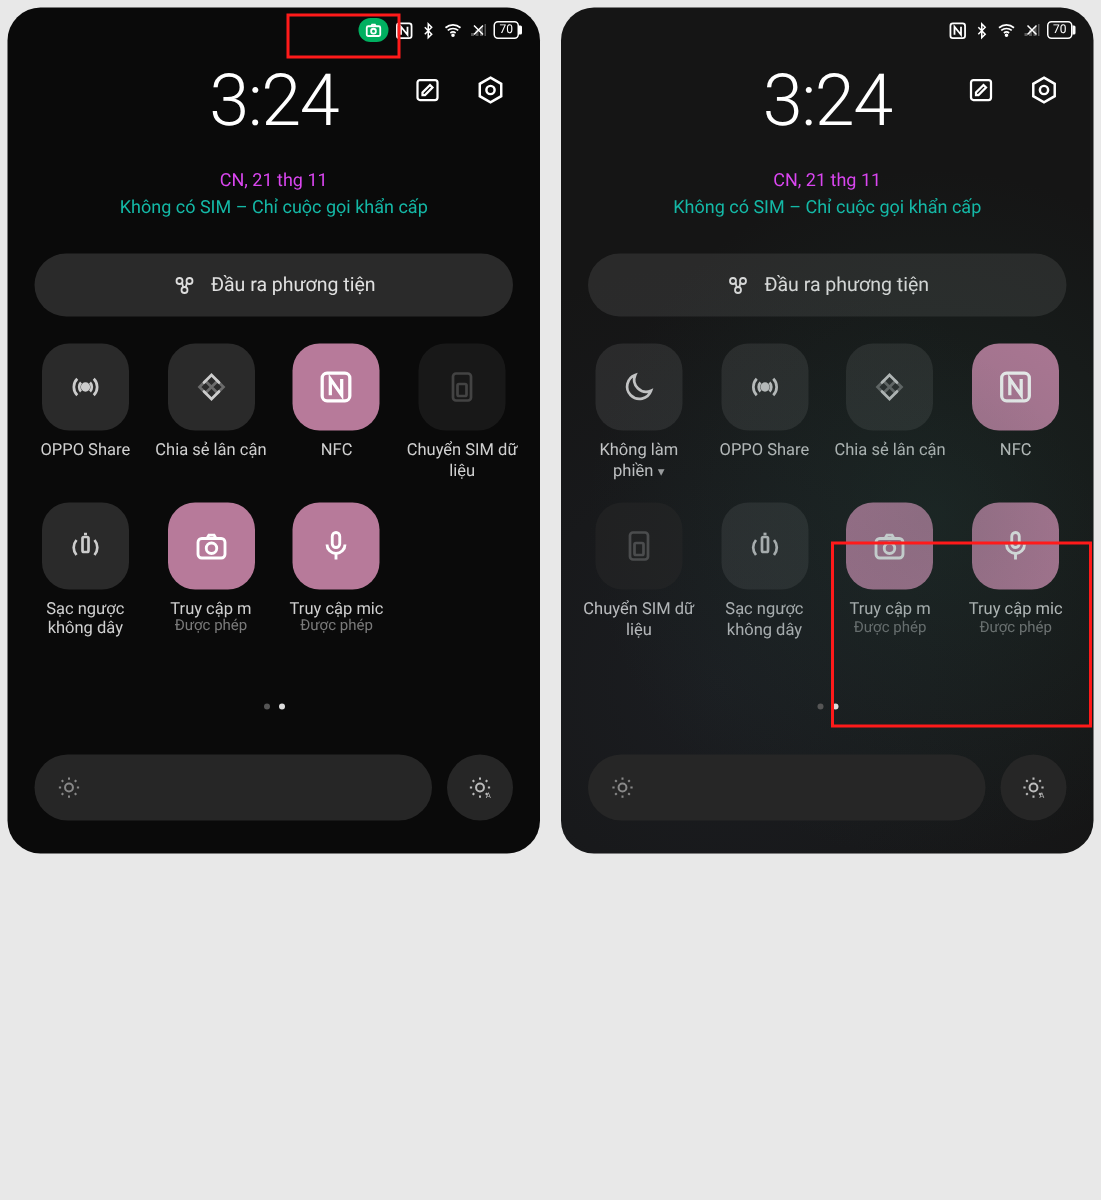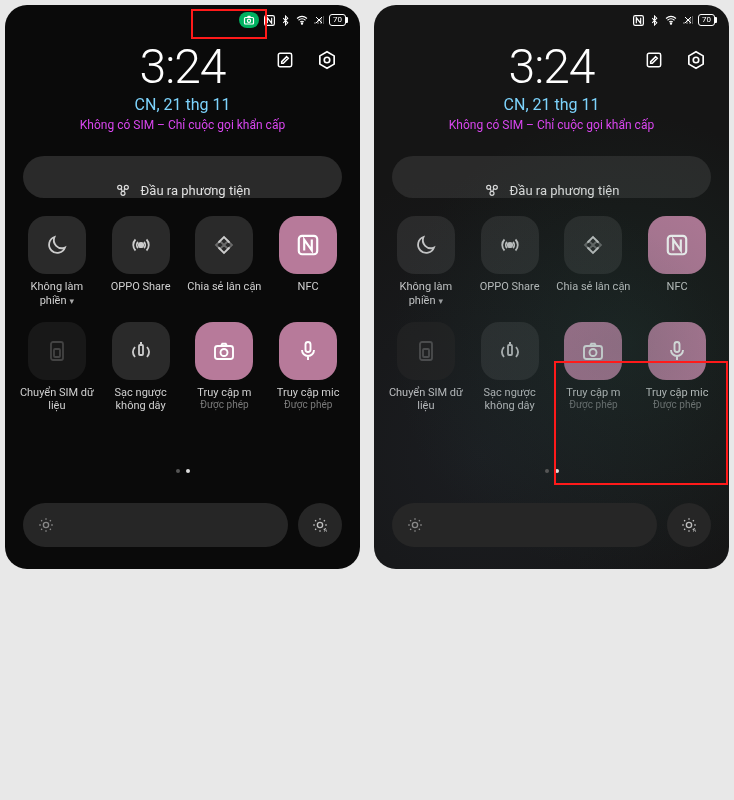--- a/index.html
+++ b/index.html
@@ -60,44 +60,44 @@
     position: relative;
     text-align: center;
   }
   .time {
     font-size: 48px;
     font-weight: 300;
     letter-spacing: -1px;
     line-height:1;
   }
   .date {
-    font-size: 16px;
-    margin-top: 4px;
-    color:#7dd3fc;
+    font-size: 12px;
+    margin-top: 22px;
+    color:#d946ef;
   }
   .sim {
     font-size: 12px;
     margin-top: 4px;
-    color: #d946ef;
+    color: #14b8a6;
   }
   .hdr-icons {
     position:absolute;
     top: 18px;
     right: 22px;
     display:flex;
     gap:20px;
   }
   .hdr-ic { width:22px; height:22px; display:inline-flex; align-items:center; justify-content:center; }
   .media-out {
     margin: 18px 18px 12px;
     background: #2a2a2a;
     border-radius: 26px;
     height: 42px;
     display:flex;
-    align-items:flex-end;
+    align-items:center;
     justify-content:center;
     gap:10px;
     font-size:13px;
     color:#e0e0e0;
   }
   .tiles {
     display: grid;
     grid-template-columns: repeat(4, 1fr);
     padding: 6px 10px;
     row-gap: 14px;
@@ -238,28 +238,20 @@
         <circle cx="12" cy="17" r="3"></circle>
         <path d="M9.5 9.5l1.3 5M14.5 9.5l-1.3 5"></path>
       </svg>
     <span>Đầu ra phương tiện</span>
   </div>
 
   <div class="tiles">
       <div class="tile">
         <div class="tile-btn">
           <svg width="24" height="24" viewBox="0 0 24 24" fill="none" stroke="#ccc" stroke-width="1.8">
-            <path d="M20 14.5A8 8 0 0 1 9.5 4 8.2 8.2 0 1 0 20 14.5z"></path>
-          </svg>
-        </div>
-        <div class="tile-lbl">Không làm phiền<span class="chev">▾</span></div>
-      </div>
-      <div class="tile">
-        <div class="tile-btn">
-          <svg width="24" height="24" viewBox="0 0 24 24" fill="none" stroke="#ccc" stroke-width="1.8">
             <circle cx="12" cy="12" r="2.2" fill="#ccc"></circle>
             <path d="M6.5 6.5a7.8 7.8 0 0 0 0 11M17.5 6.5a7.8 7.8 0 0 1 0 11M9 9a4.3 4.3 0 0 0 0 6M15 9a4.3 4.3 0 0 1 0 6"></path>
           </svg>
         </div>
         <div class="tile-lbl">OPPO Share</div>
       </div>
       <div class="tile">
         <div class="tile-btn">
           <svg width="24" height="24" viewBox="0 0 24 24" fill="none" stroke="#ccc" stroke-width="1.8">
             <path d="M7 9l5-5 5 5M7 15l5 5 5-5" stroke-linecap="round"></path>

